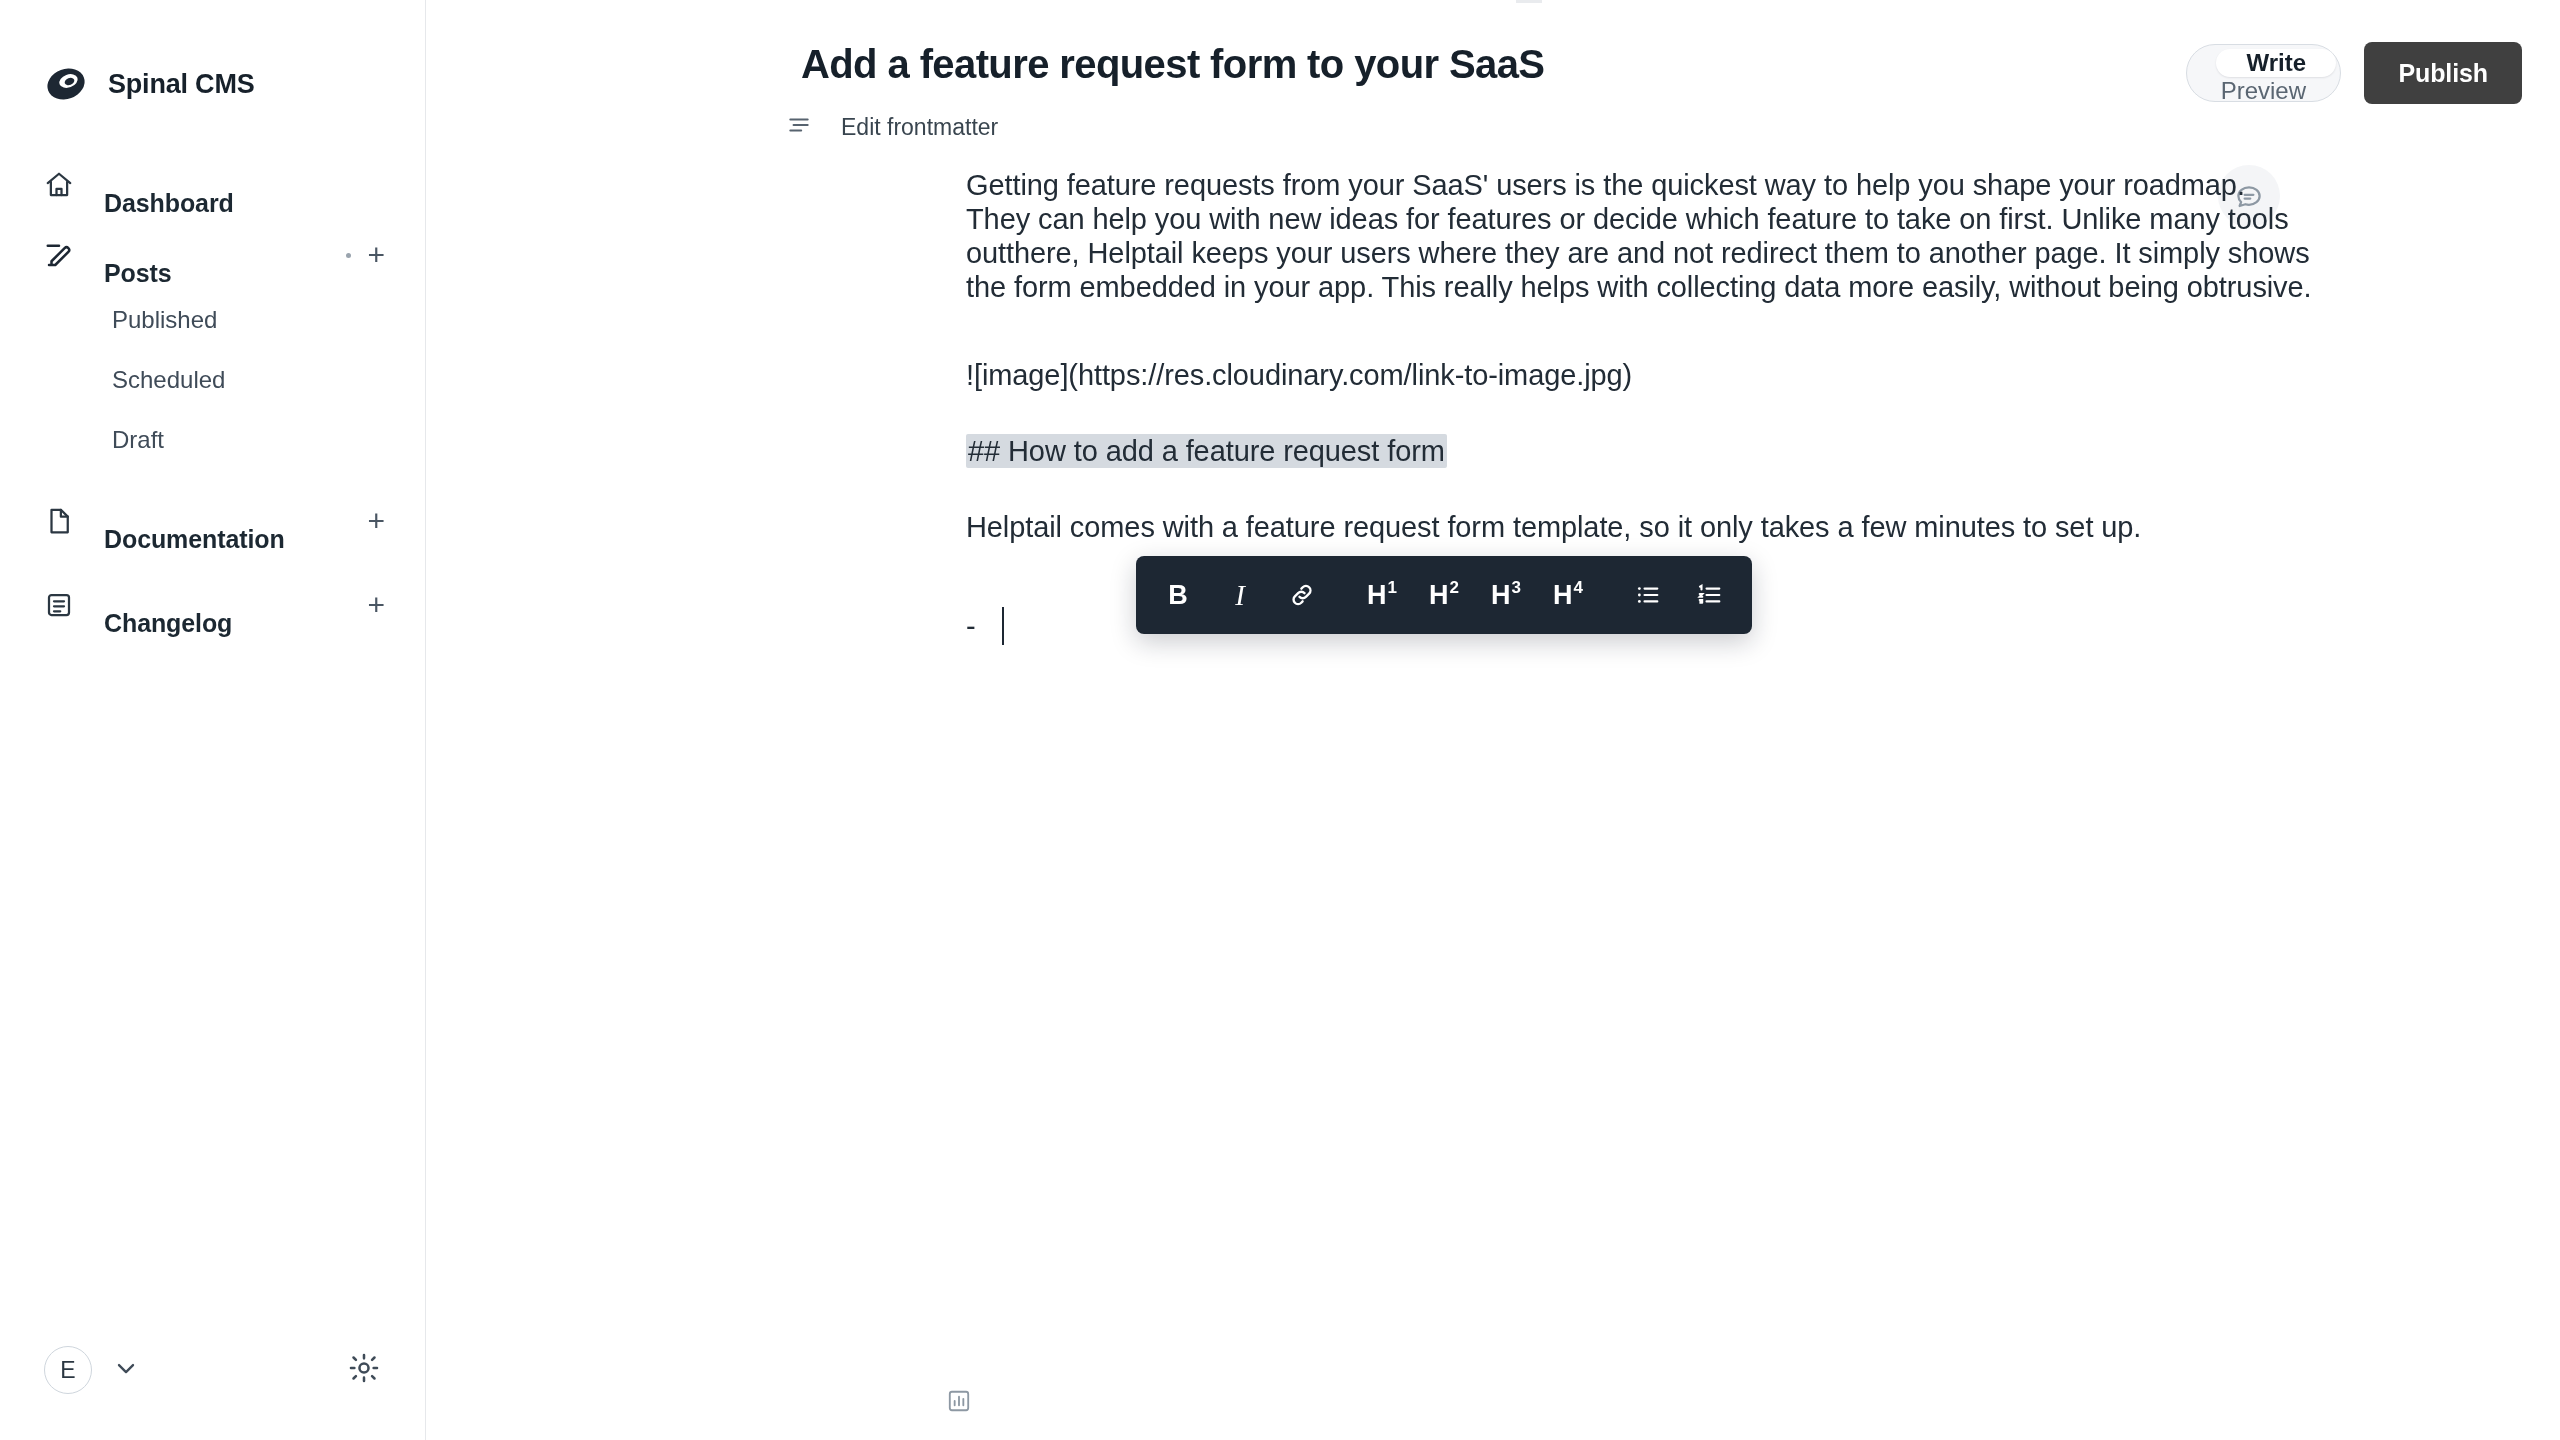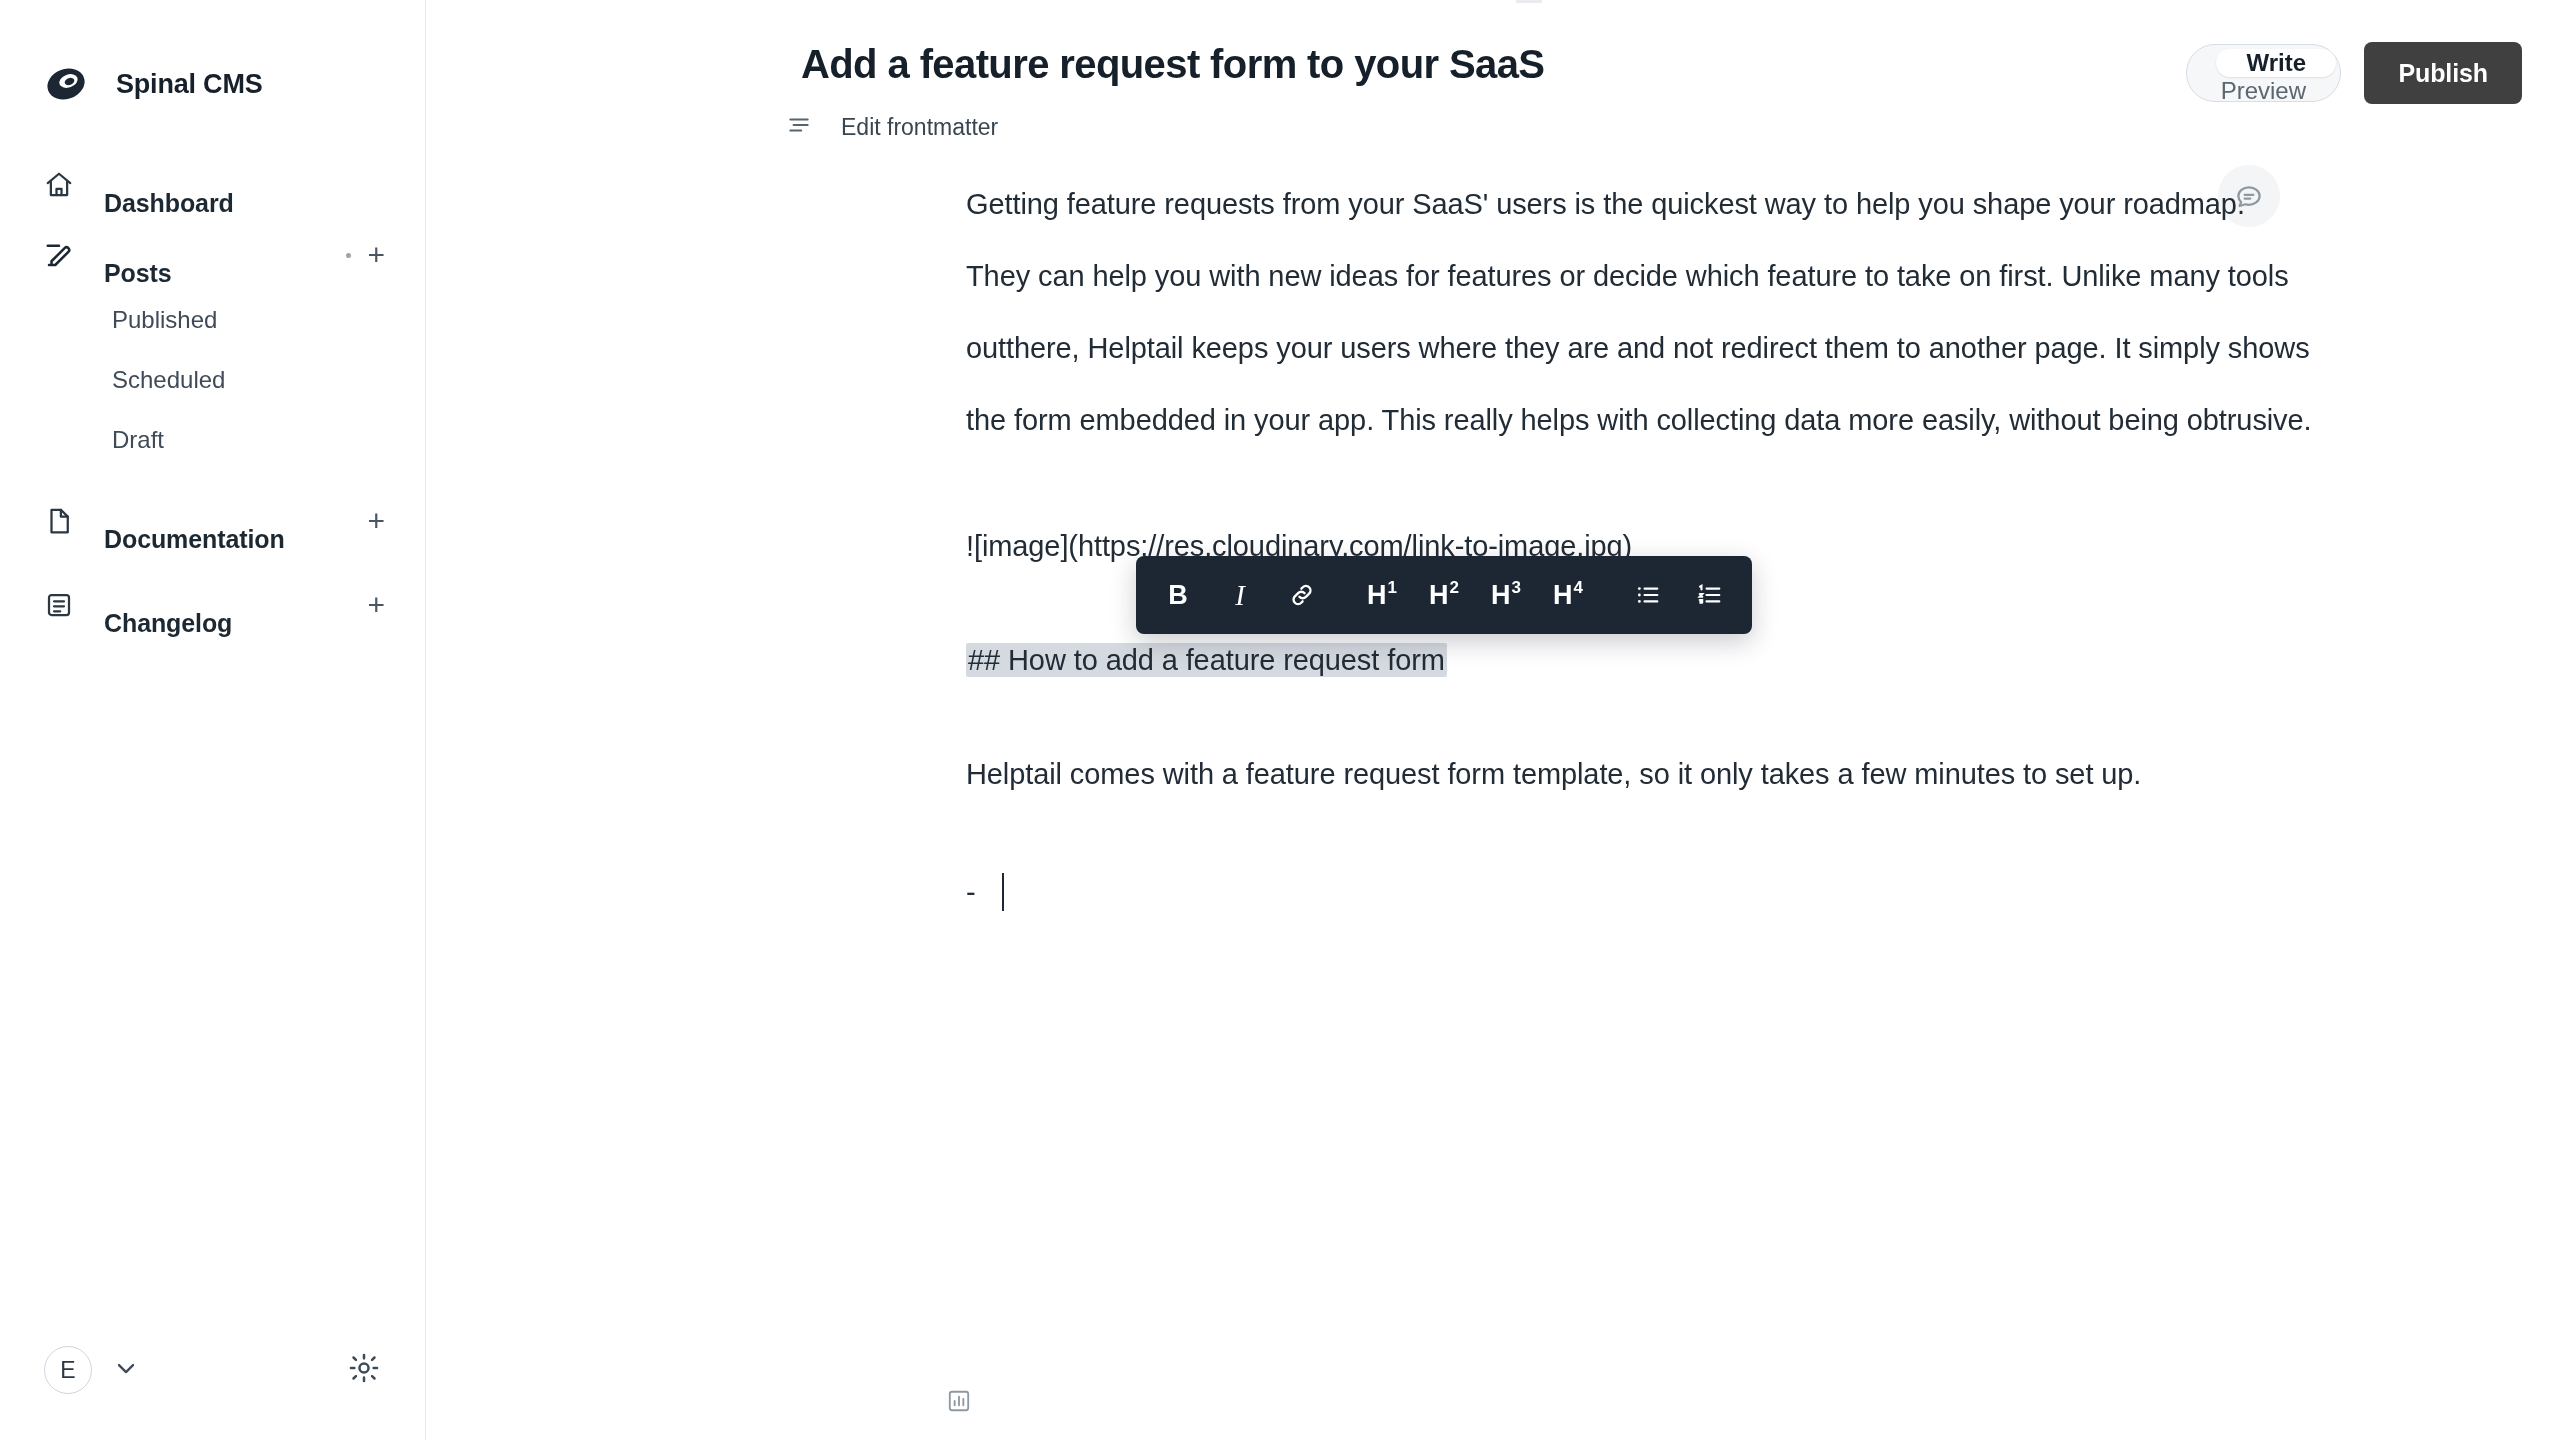--- a/index.html
+++ b/index.html
@@ -23,21 +23,21 @@
     width: 426px;
     height: 100%;
     background: #ffffff;
     border-right: 1px solid #e6e8eb;
     position: relative;
     flex: 0 0 426px;
   }
   .brand {
     display: flex;
     align-items: center;
-    gap: 28px;
+    gap: 20px;
     padding: 48px 0 0 44px;
     height: 120px;
   }
   .brand-logo {
     width: 44px;
     height: 44px;
     position: relative;
   }
   .brand-logo svg { display: block; }
   .brand-name {
@@ -217,21 +217,21 @@
 
   
   .editor {
     position: absolute;
     left: 540px;
     top: 168px;
     width: 1350px;
   }
   .para {
     font-size: 29px;
-    line-height: 72px;
+    line-height: 34px;
     color: #222c36;
     margin-bottom: 54px;
     letter-spacing: -0.1px;
   }
   .para.tight { margin-bottom: 42px; }
   .highlight {
     background: #d5dae0;
     padding: 1px 2px;
     border-radius: 2px;
   }

